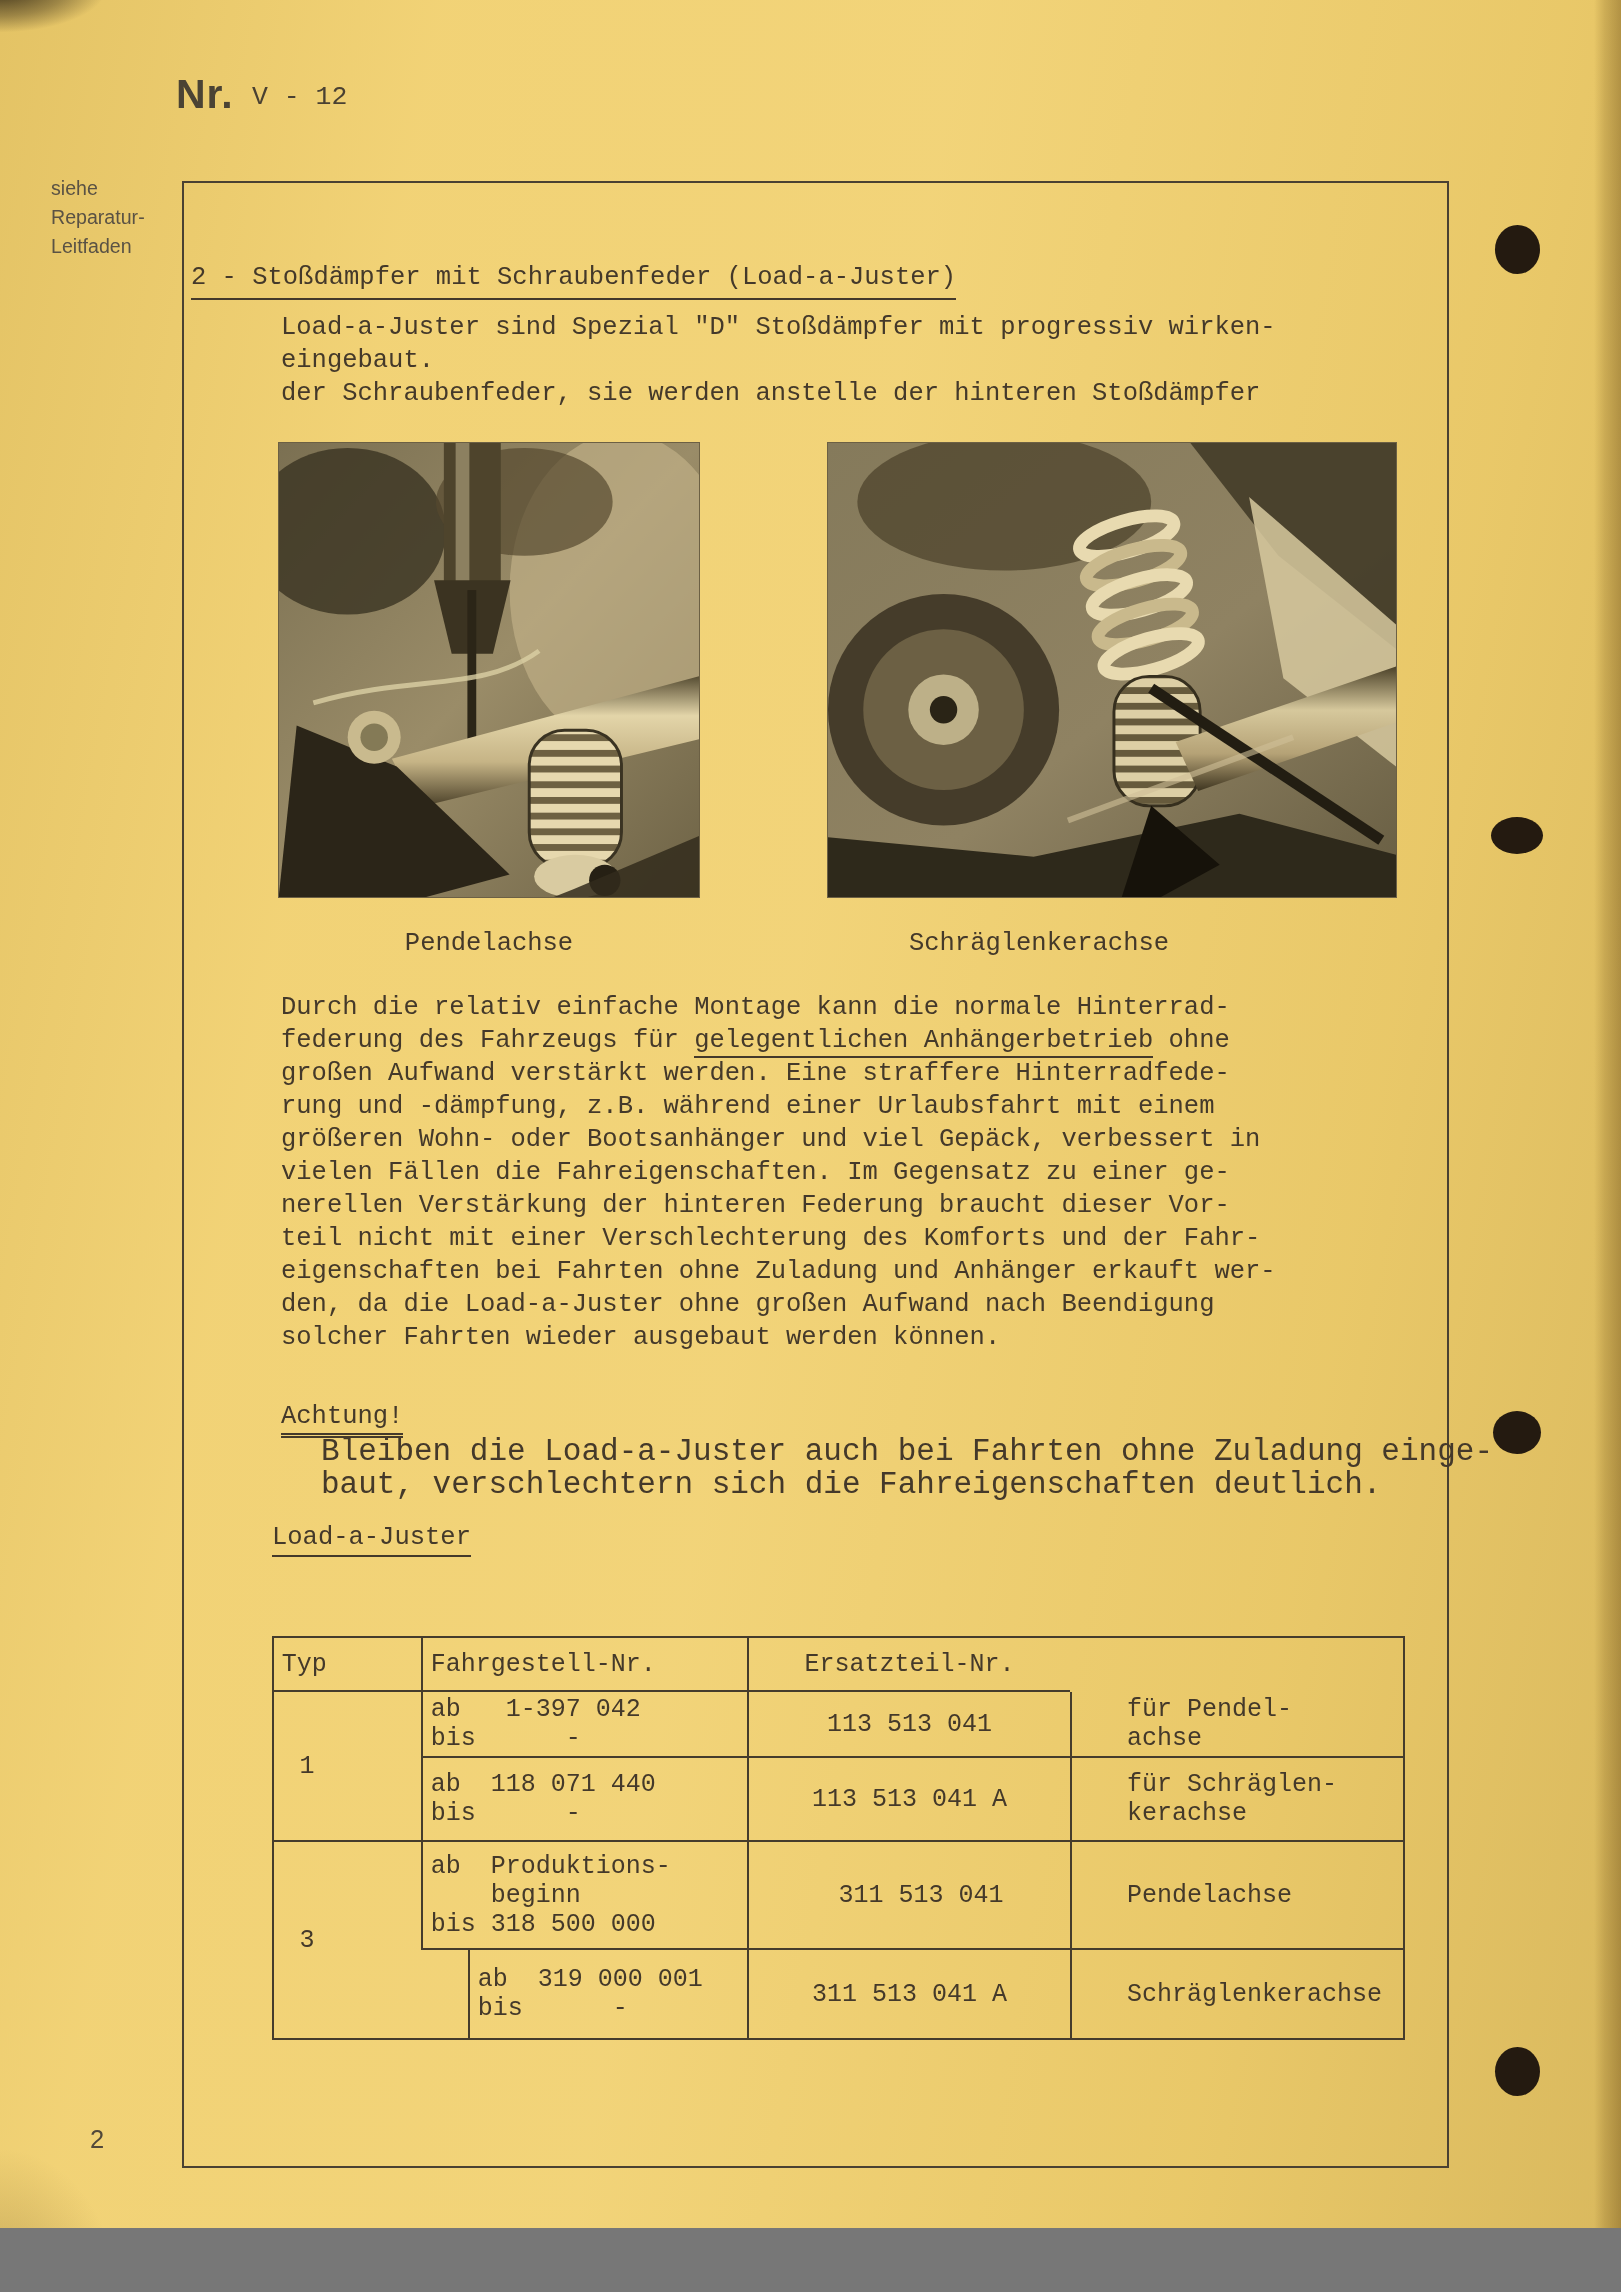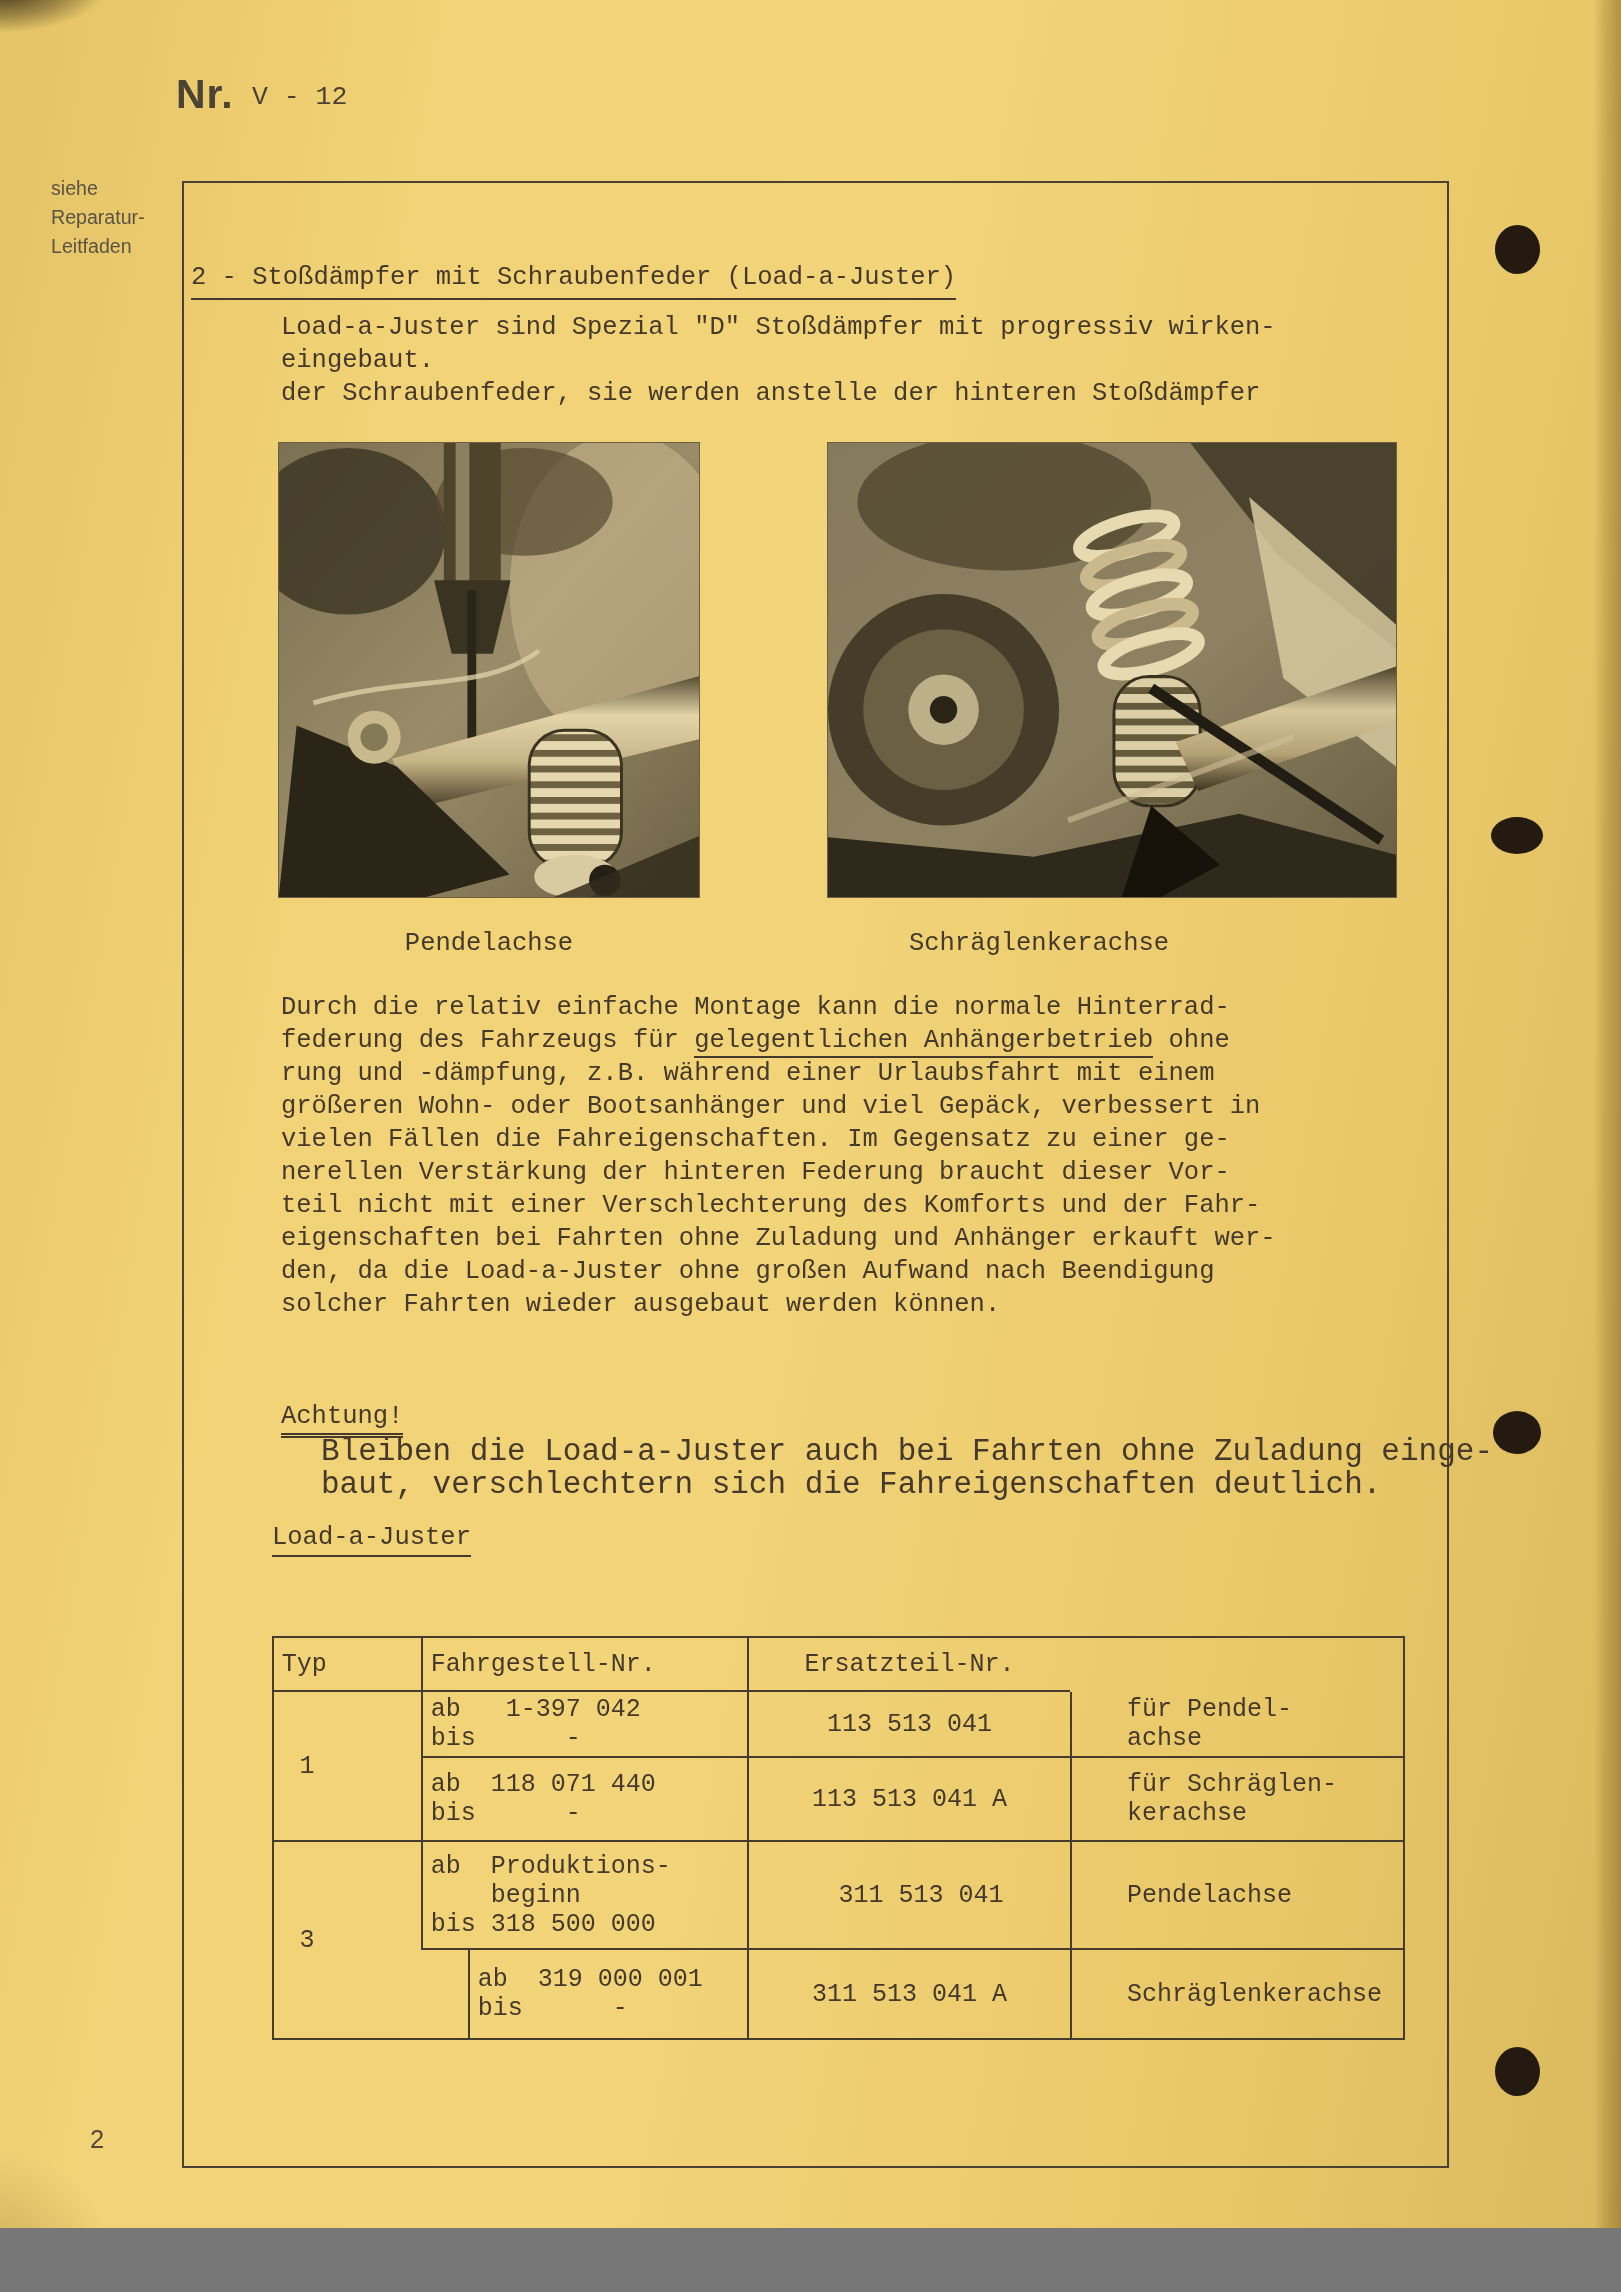--- a/index.html
+++ b/index.html
@@ -186,20 +186,21 @@
       <polygon points="330,370 400,430 340,463 300,463" fill="#16120a"></polygon>
     </svg>
   </div>
 
   <div class="abs caption cap-l">Pendelachse</div>
   <div class="abs caption cap-r">Schräglenkerachse</div>
 
   <div class="abs body-par">
       <div class="tline"><span>Durch die relativ einfache Montage kann die normale Hinterrad-</span></div>
       <div class="tline"><span>federung des Fahrzeugs für </span><span class="useg">gelegentlichen Anhängerbetrieb</span><span> ohne</span></div>
+      <div class="tline"><span>großen Aufwand verstärkt werden. Eine straffere Hinterradfede-</span></div>
       <div class="tline"><span>rung und -dämpfung, z.B. während einer Urlaubsfahrt mit einem</span></div>
       <div class="tline"><span>größeren Wohn- oder Bootsanhänger und viel Gepäck, verbessert in</span></div>
       <div class="tline"><span>vielen Fällen die Fahreigenschaften. Im Gegensatz zu einer ge-</span></div>
       <div class="tline"><span>nerellen Verstärkung der hinteren Federung braucht dieser Vor-</span></div>
       <div class="tline"><span>teil nicht mit einer Verschlechterung des Komforts und der Fahr-</span></div>
       <div class="tline"><span>eigenschaften bei Fahrten ohne Zuladung und Anhänger erkauft wer-</span></div>
       <div class="tline"><span>den, da die Load-a-Juster ohne großen Aufwand nach Beendigung</span></div>
       <div class="tline"><span>solcher Fahrten wieder ausgebaut werden können.</span></div>
     </div>
 

